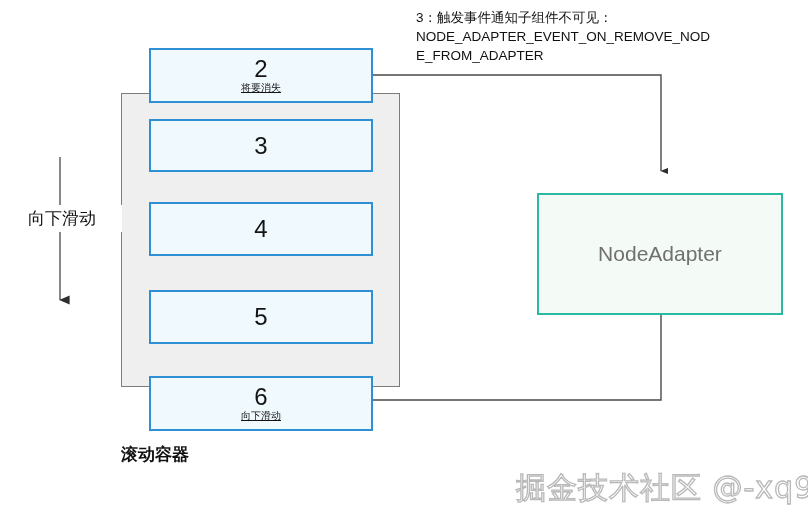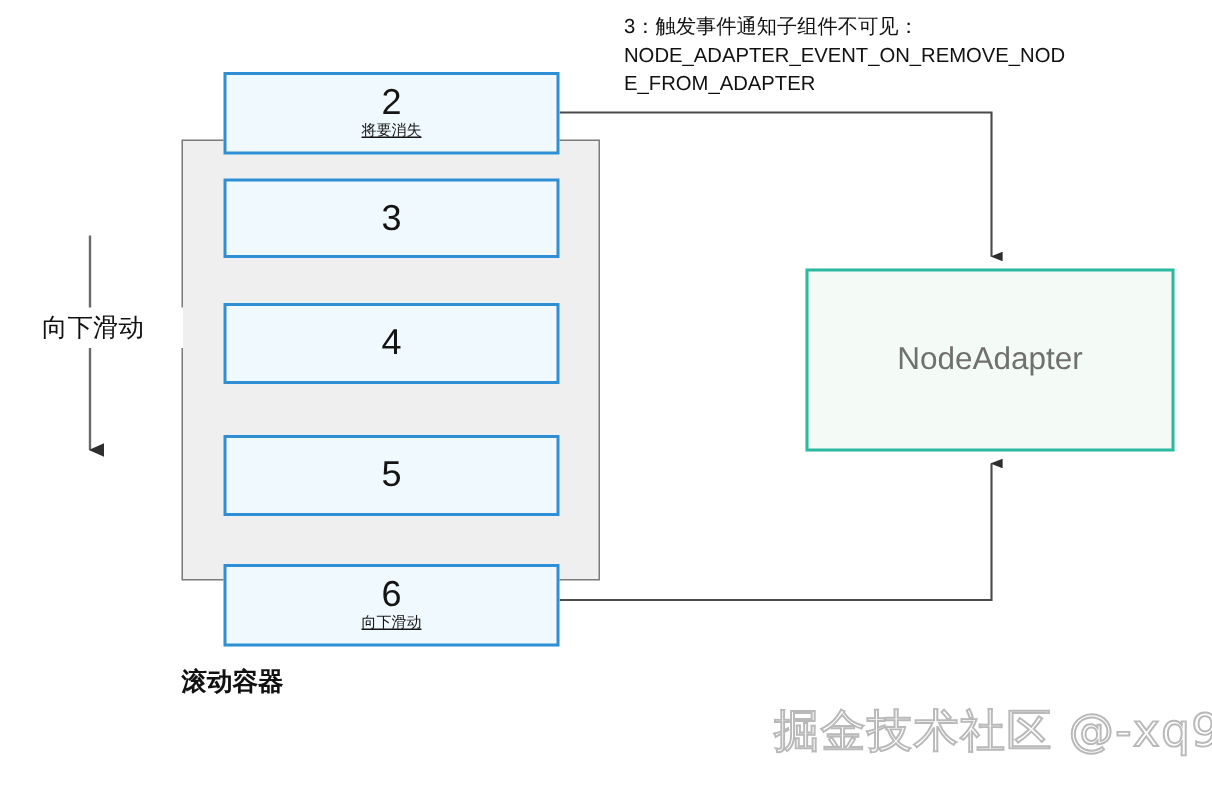--- a/index.html
+++ b/index.html
@@ -71,21 +71,21 @@
     text-align: left;
     font-size: 17px;
     font-weight: 700;
     color: #111111;
   }
 
   
   .node-adapter {
     position: absolute;
     left: 537px;
-    top: 179px;
+    top: 193px;
     width: 246px;
     height: 122px;
     background: #f4faf6;
     border: 2px solid #2bb9a2;
     box-sizing: border-box;
     display: flex;
     align-items: center;
     justify-content: center;
     font-size: 21px;
     color: #707070;

